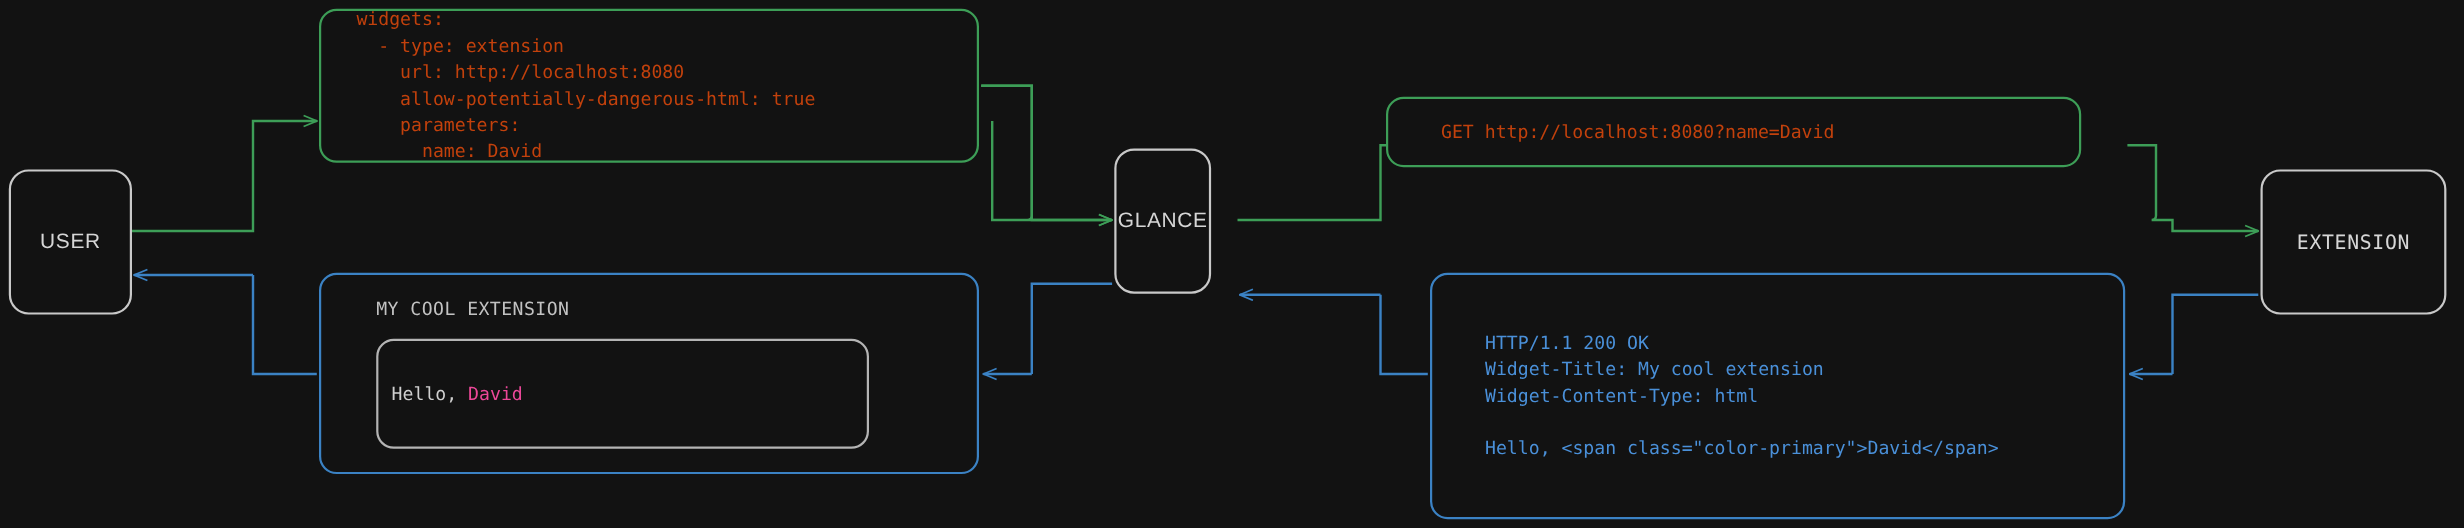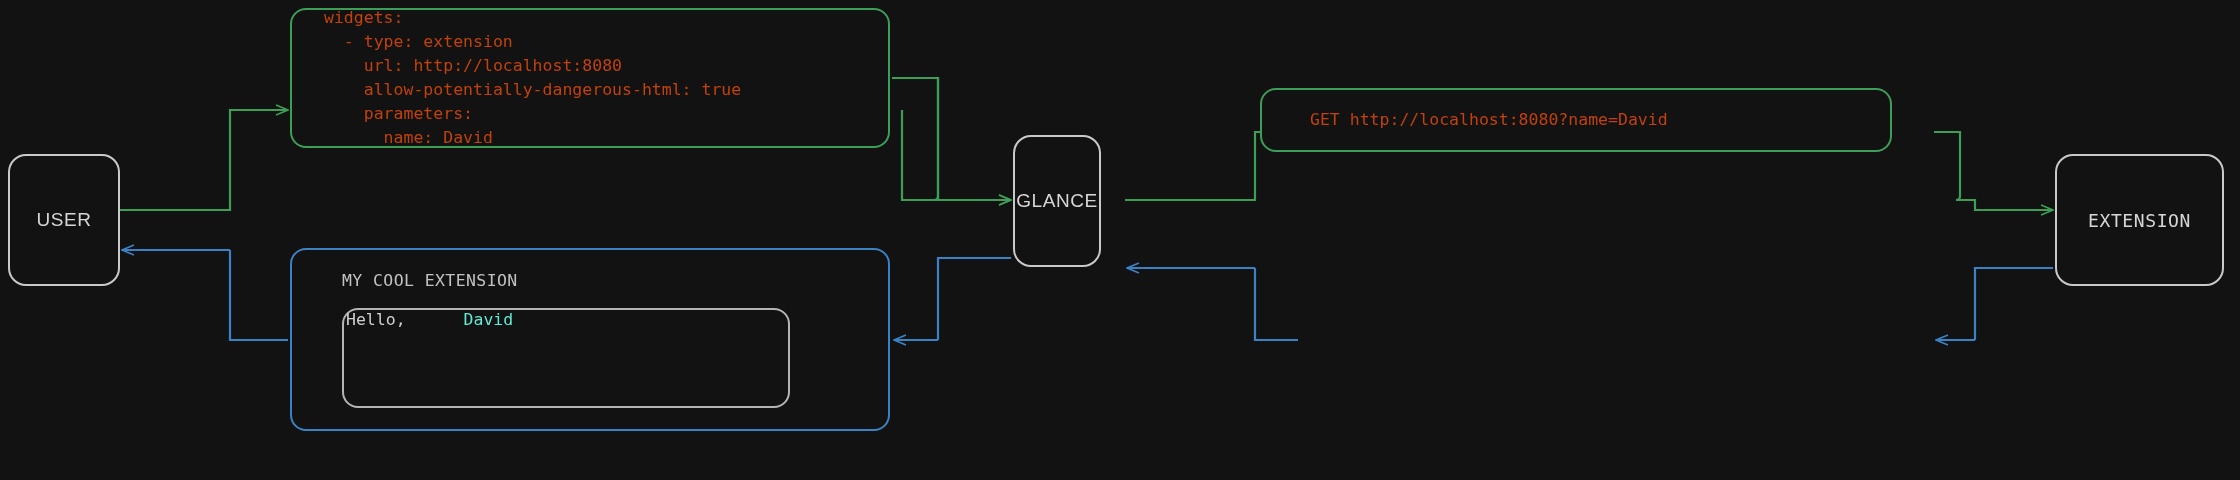--- a/index.html
+++ b/index.html
@@ -94,30 +94,30 @@
     white-space: nowrap;
   }
   .widget-body {
     box-sizing: border-box;
     margin: 0 0 0 50px;
     width: 448px;
     height: 100px;
     border: 2px solid #b4b4b4;
     border-radius: 16px;
     display: flex;
-    padding-left: 2px;
-    gap: 48px;
+    align-items: center;
+    padding-left: 12px;
   }
   .widget-text {
     font-family: "DejaVu Sans Mono", monospace;
     font-size: 16.5px;
     color: #cfcfcf;
     white-space: pre;
   }
-  .accent { color: #5eead4; }
+  .accent { color: #ec4899; }
 </style>
 </head>
 <body>
 
 <div id="canvas">
 
   <svg id="wires" viewBox="0 0 2240 480" width="2240" height="480" xmlns="http://www.w3.org/2000/svg">
     <defs>
       <marker id="ah-green" markerWidth="14" markerHeight="12" refX="13" refY="6" orient="auto" markerUnits="userSpaceOnUse">
         <path d="M1,1 L13,6 L1,11" fill="none" stroke="#3d9e57" stroke-width="1.6"></path>
@@ -182,20 +182,27 @@
     url: http://localhost:8080
     allow-potentially-dangerous-html: true
     parameters:
       name: David</pre>
   </div>
 
   <div class="panel green" id="panel-request">
     <pre class="code green">GET http://localhost:8080?name=David</pre>
   </div>
 
+  <div class="panel blue" id="panel-response">
+    <pre class="code blue">HTTP/1.1 200 OK
+Widget-Title: My cool extension
+Widget-Content-Type: html
+
+Hello, &lt;span class="color-primary"&gt;David&lt;/span&gt;</pre>
+  </div>
 
   <div class="panel blue" id="panel-widget">
     <div class="widget-title">MY COOL EXTENSION</div>
     <div class="widget-body">
       <span class="widget-text">Hello, </span>
         <span class="widget-text accent">David</span>
     </div>
   </div>
 
 </div>

